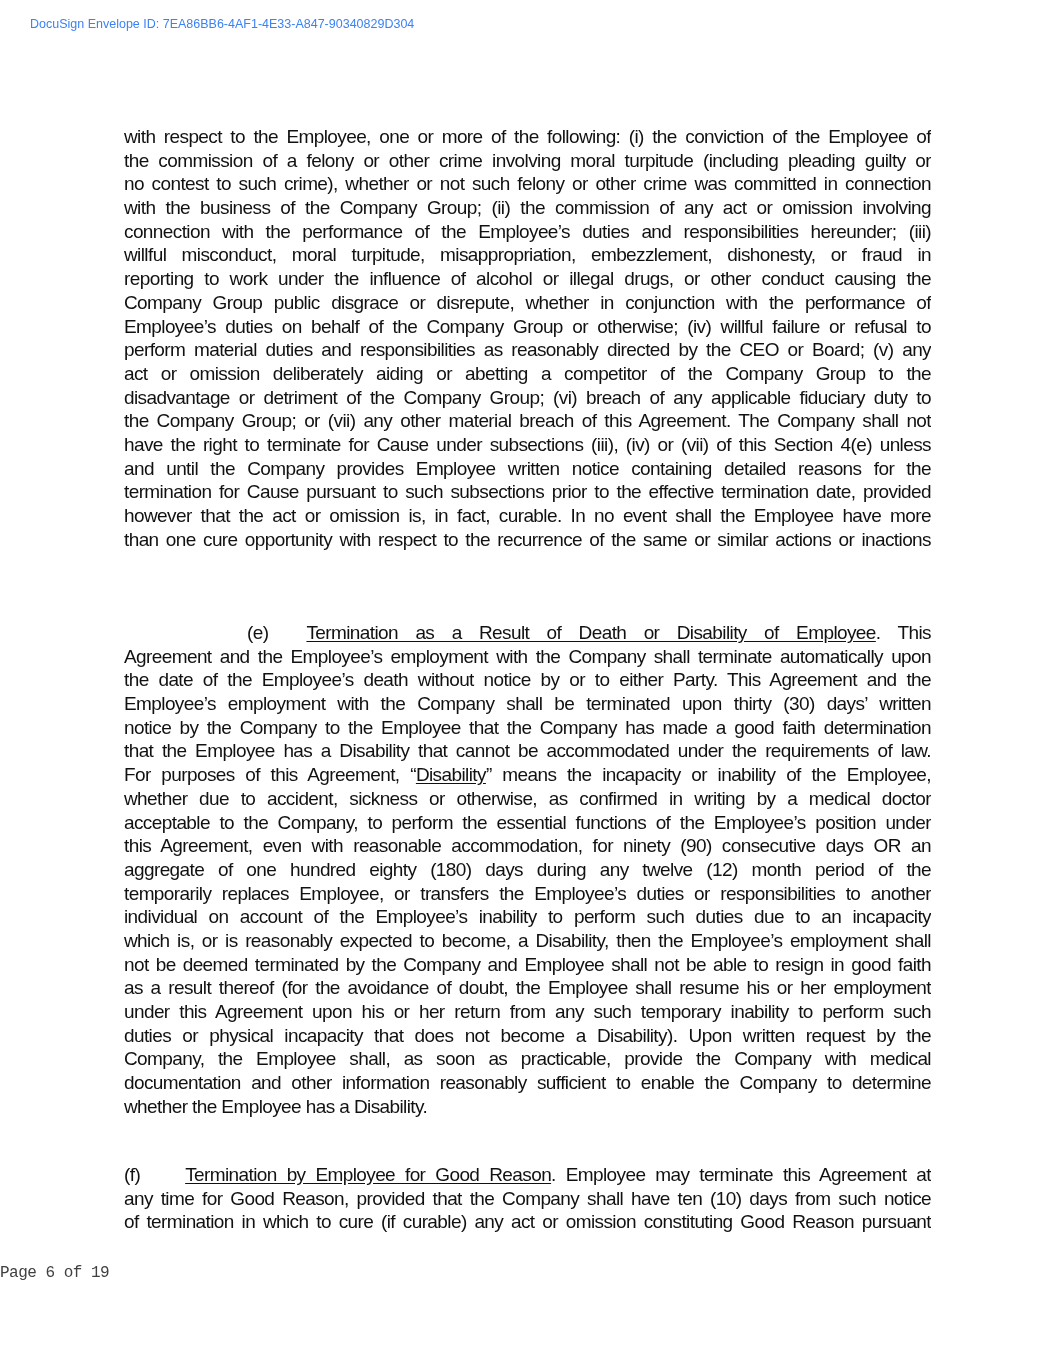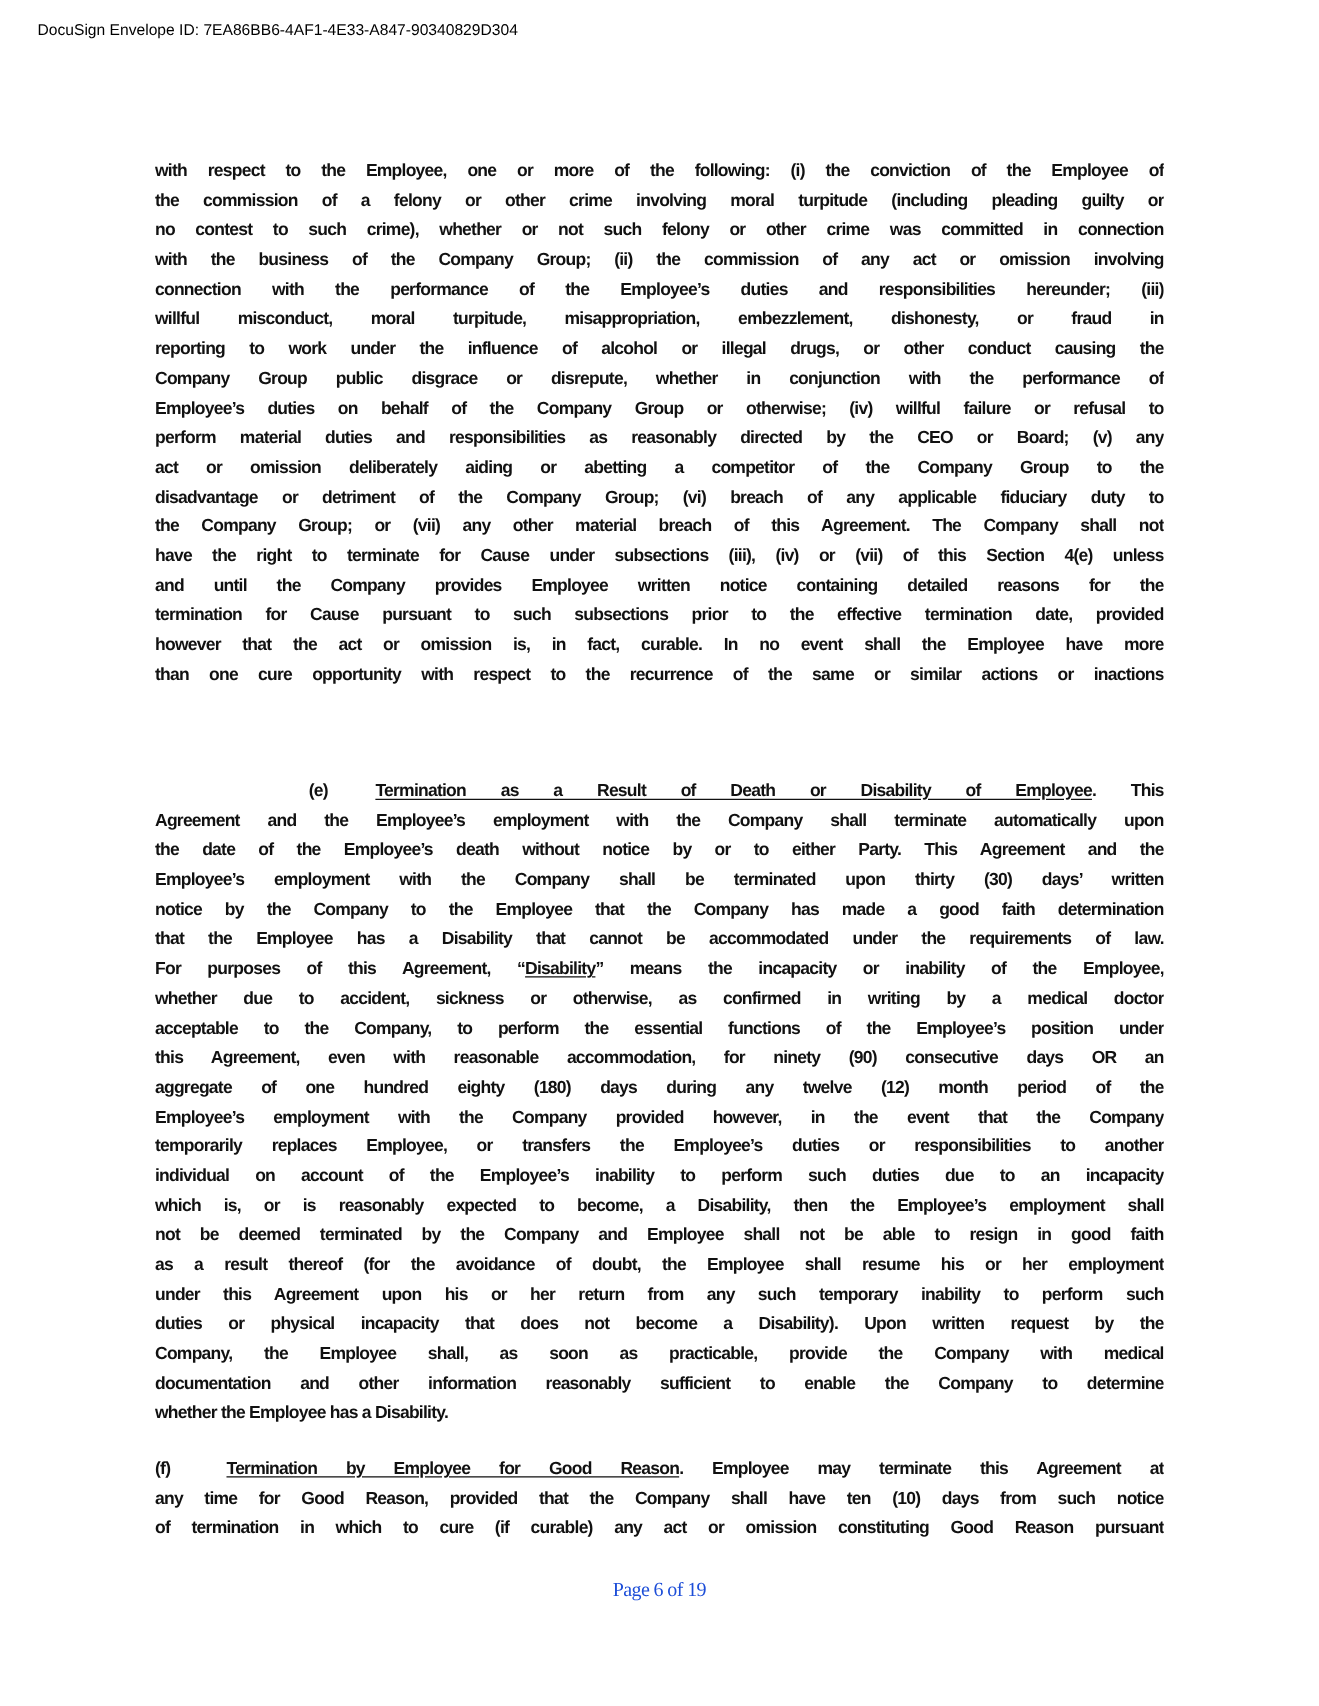--- a/index.html
+++ b/index.html
@@ -1,42 +1,41 @@
 <!DOCTYPE html>
 <html><head>
 <meta charset="utf-8">
 <style>
   html, body { margin: 0; padding: 0; background: #ffffff; }
   body { width: 1055px; height: 1365px; position: relative; overflow: hidden; color: #111; }
   .envelope {
     position: absolute; left: 30px; top: 17px;
-    font-family: "Liberation Sans", sans-serif; font-size: 12.5px; color: #000000;
+    font-family: "Liberation Sans", sans-serif; font-size: 12.5px; color: #3b82f6;
   }
   .body-text {
     position: absolute; left: 124px; width: 807px;
-    font-family: "Liberation Sans", sans-serif; font-size: 14px;
+    font-family: "Liberation Sans", sans-serif; font-size: 19px;
     letter-spacing: -0.6px;
-    font-weight: bold;
   }
   .line {
     display: block; height: 23.7px; line-height: 23.7px;
     text-align: justify; text-align-last: justify; white-space: nowrap;
     overflow: hidden;
   }
   .line.last { text-align-last: left; }
   .para-1 { top: 125px; }
   .para-2 { top: 621px; }
   .para-3 { top: 1163px; }
   .u { text-decoration: underline; text-underline-offset: 2px; }
   .tab-e { display: inline-block; width: 123px; }
   .tab-gap { display: inline-block; width: 38px; }
   .tab-f { display: inline-block; width: 45px; }
   .footer {
-    position: absolute; left: 0; width: 1055px; top: 1264px; text-align: center;
-    font-family: Liberation Serif, serif; font-size: 16px; letter-spacing: -0.5px; color: #1d4ed8;
+    position: absolute; left: 0; width: 1055px; top: 1264px; text-align: left;
+    font-family: Liberation Mono, monospace; font-size: 16px; letter-spacing: -0.5px; color: #404040;
   }
 </style>
 </head>
 <body>
 
 <div class="envelope">DocuSign Envelope ID: 7EA86BB6-4AF1-4E33-A847-90340829D304</div>
 
 <div class="body-text para-1">
   <span class="line">with respect to the Employee, one or more of the following: (i) the conviction of the Employee of</span>
   <span class="line">the commission of a felony or other crime involving moral turpitude (including pleading guilty or</span>
@@ -63,21 +62,20 @@
   <span class="line">Agreement and the Employee’s employment with the Company shall terminate automatically upon</span>
   <span class="line">the date of the Employee’s death without notice by or to either Party. This Agreement and the</span>
   <span class="line">Employee’s employment with the Company shall be terminated upon thirty (30) days’ written</span>
   <span class="line">notice by the Company to the Employee that the Company has made a good faith determination</span>
   <span class="line">that the Employee has a Disability that cannot be accommodated under the requirements of law.</span>
   <span class="line"><span>For purposes of this Agreement, “</span><span class="u">Disability</span><span>” means the incapacity or inability of the Employee,</span></span>
   <span class="line">whether due to accident, sickness or otherwise, as confirmed in writing by a medical doctor</span>
   <span class="line">acceptable to the Company, to perform the essential functions of the Employee’s position under</span>
   <span class="line">this Agreement, even with reasonable accommodation, for ninety (90) consecutive days OR an</span>
   <span class="line">aggregate of one hundred eighty (180) days during any twelve (12) month period of the</span>
-  <span class="line">Employee’s employment with the Company provided however, in the event that the Company</span>
   <span class="line">temporarily replaces Employee, or transfers the Employee’s duties or responsibilities to another</span>
   <span class="line">individual on account of the Employee’s inability to perform such duties due to an incapacity</span>
   <span class="line">which is, or is reasonably expected to become, a Disability, then the Employee’s employment shall</span>
   <span class="line">not be deemed terminated by the Company and Employee shall not be able to resign in good faith</span>
   <span class="line">as a result thereof (for the avoidance of doubt, the Employee shall resume his or her employment</span>
   <span class="line">under this Agreement upon his or her return from any such temporary inability to perform such</span>
   <span class="line">duties or physical incapacity that does not become a Disability). Upon written request by the</span>
   <span class="line">Company, the Employee shall, as soon as practicable, provide the Company with medical</span>
   <span class="line">documentation and other information reasonably sufficient to enable the Company to determine</span>
   <span class="line last">whether the Employee has a Disability.</span>

